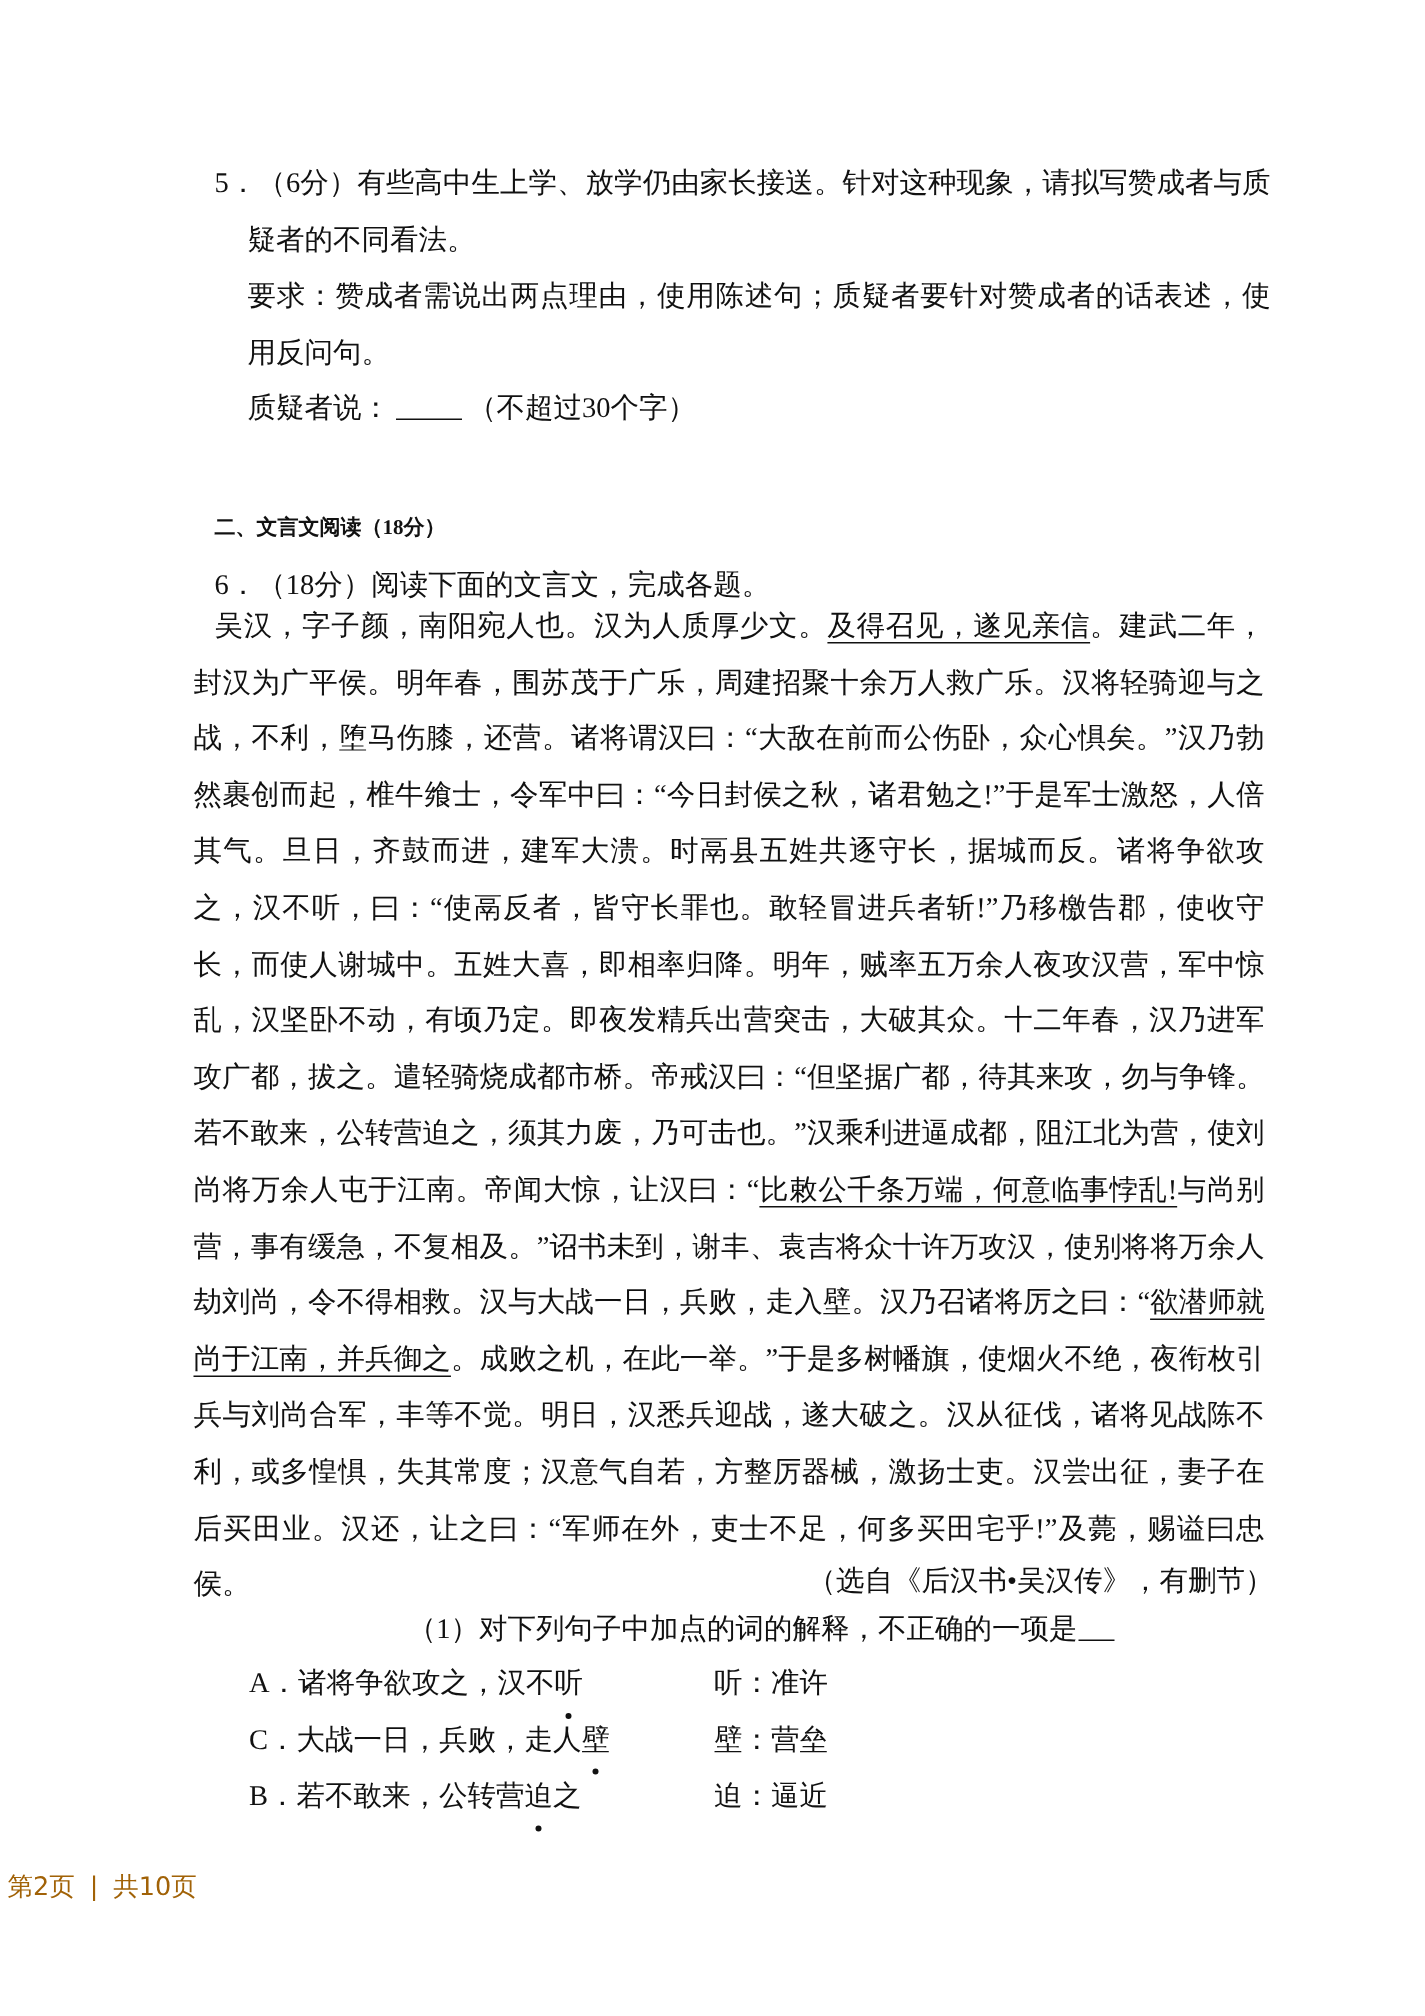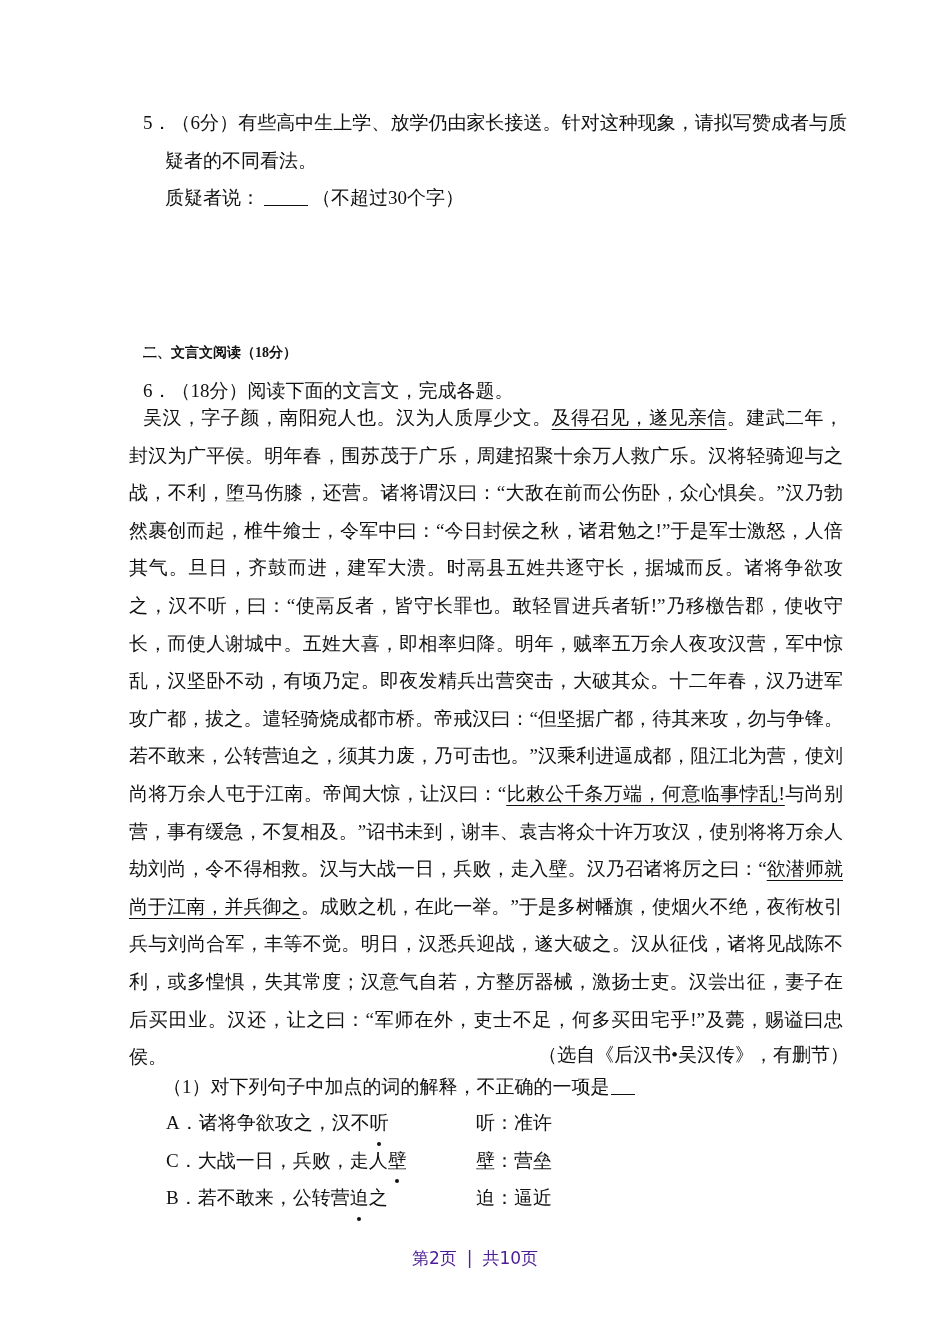--- a/index.html
+++ b/index.html
@@ -79,20 +79,21 @@
   #source-line {
     left: 135px;
     top: 1036px;
     width: 714px;
     text-align: right;
   }
   #sub1-prompt {
     left: 163px;
     top: 1068px;
     width: 690px;
+    text-align: center;
   }
   #options {
     left: 166px;
     top: 1104px;
     width: 680px;
   }
   .opt-row {
     position: relative;
     height: 37.7px;
     line-height: 37.7px;
@@ -118,35 +119,36 @@
     height: 4px;
     border-radius: 50%;
     background: #111;
   }
 
   
   #footer {
     left: 0;
     top: 1246px;
     width: 950px;
-    text-align: center;
+    text-align: left;
     font-family: "DejaVu Sans", "Liberation Sans", sans-serif;
     font-size: 17px;
     line-height: 24px;
-    color: #4c1d95;
+    color: #a16207;
   }
   #footer span { margin: 0 5px; }
 </style>
 </head>
 <body>
 
 <div class="abs" id="q5">
   <div class="hang">
     <span>5．</span><span>（6分）</span><span>有些高中生上学、放学仍由家长接送。针对这种现象，请拟写赞成者与质疑者的不同看法。</span>
   </div>
+  <div class="q5-sub">要求：赞成者需说出两点理由，使用陈述句；质疑者要针对赞成者的话表述，使用反问句。</div>
   <div class="q5-sub">
     <span>质疑者说：</span><span class="blank"></span><span>（不超过30个字）</span>
   </div>
 </div>
 
 <div class="abs" id="section-header">二、文言文阅读（18分）</div>
 
 <div class="abs" id="q6-head">
   <span>6．</span><span>（18分）</span><span>阅读下面的文言文，完成各题。</span>
 </div>

